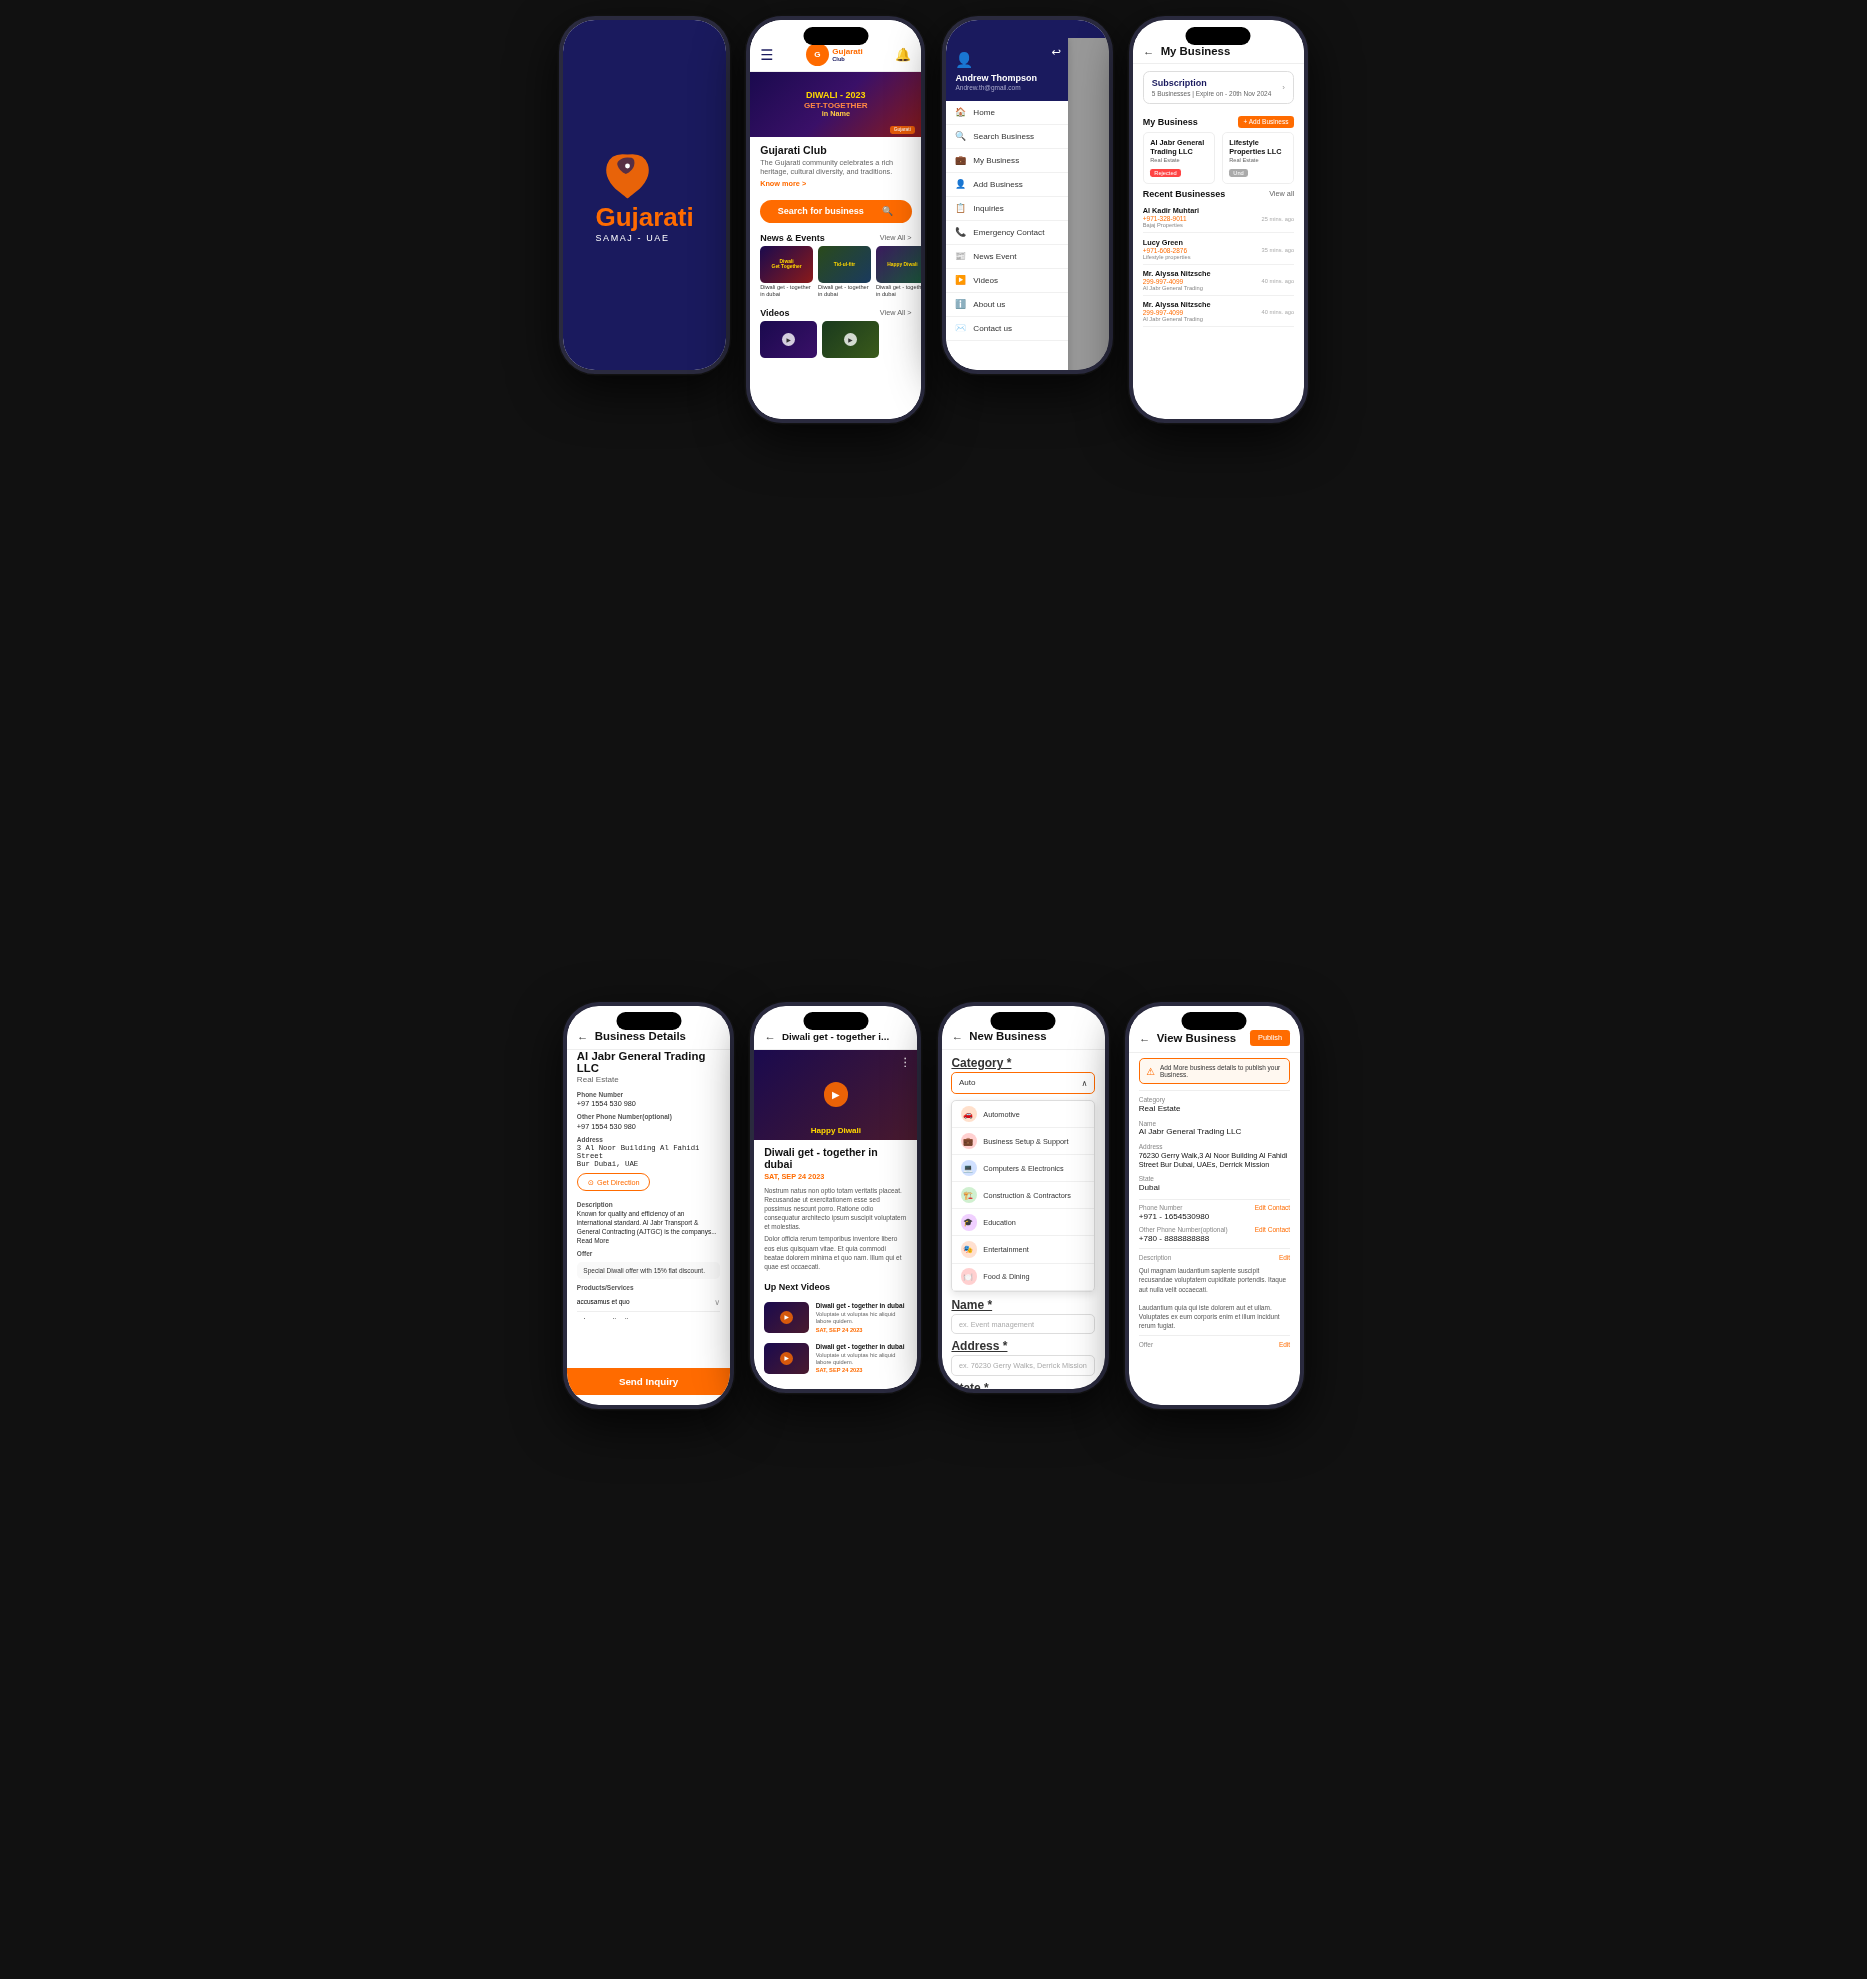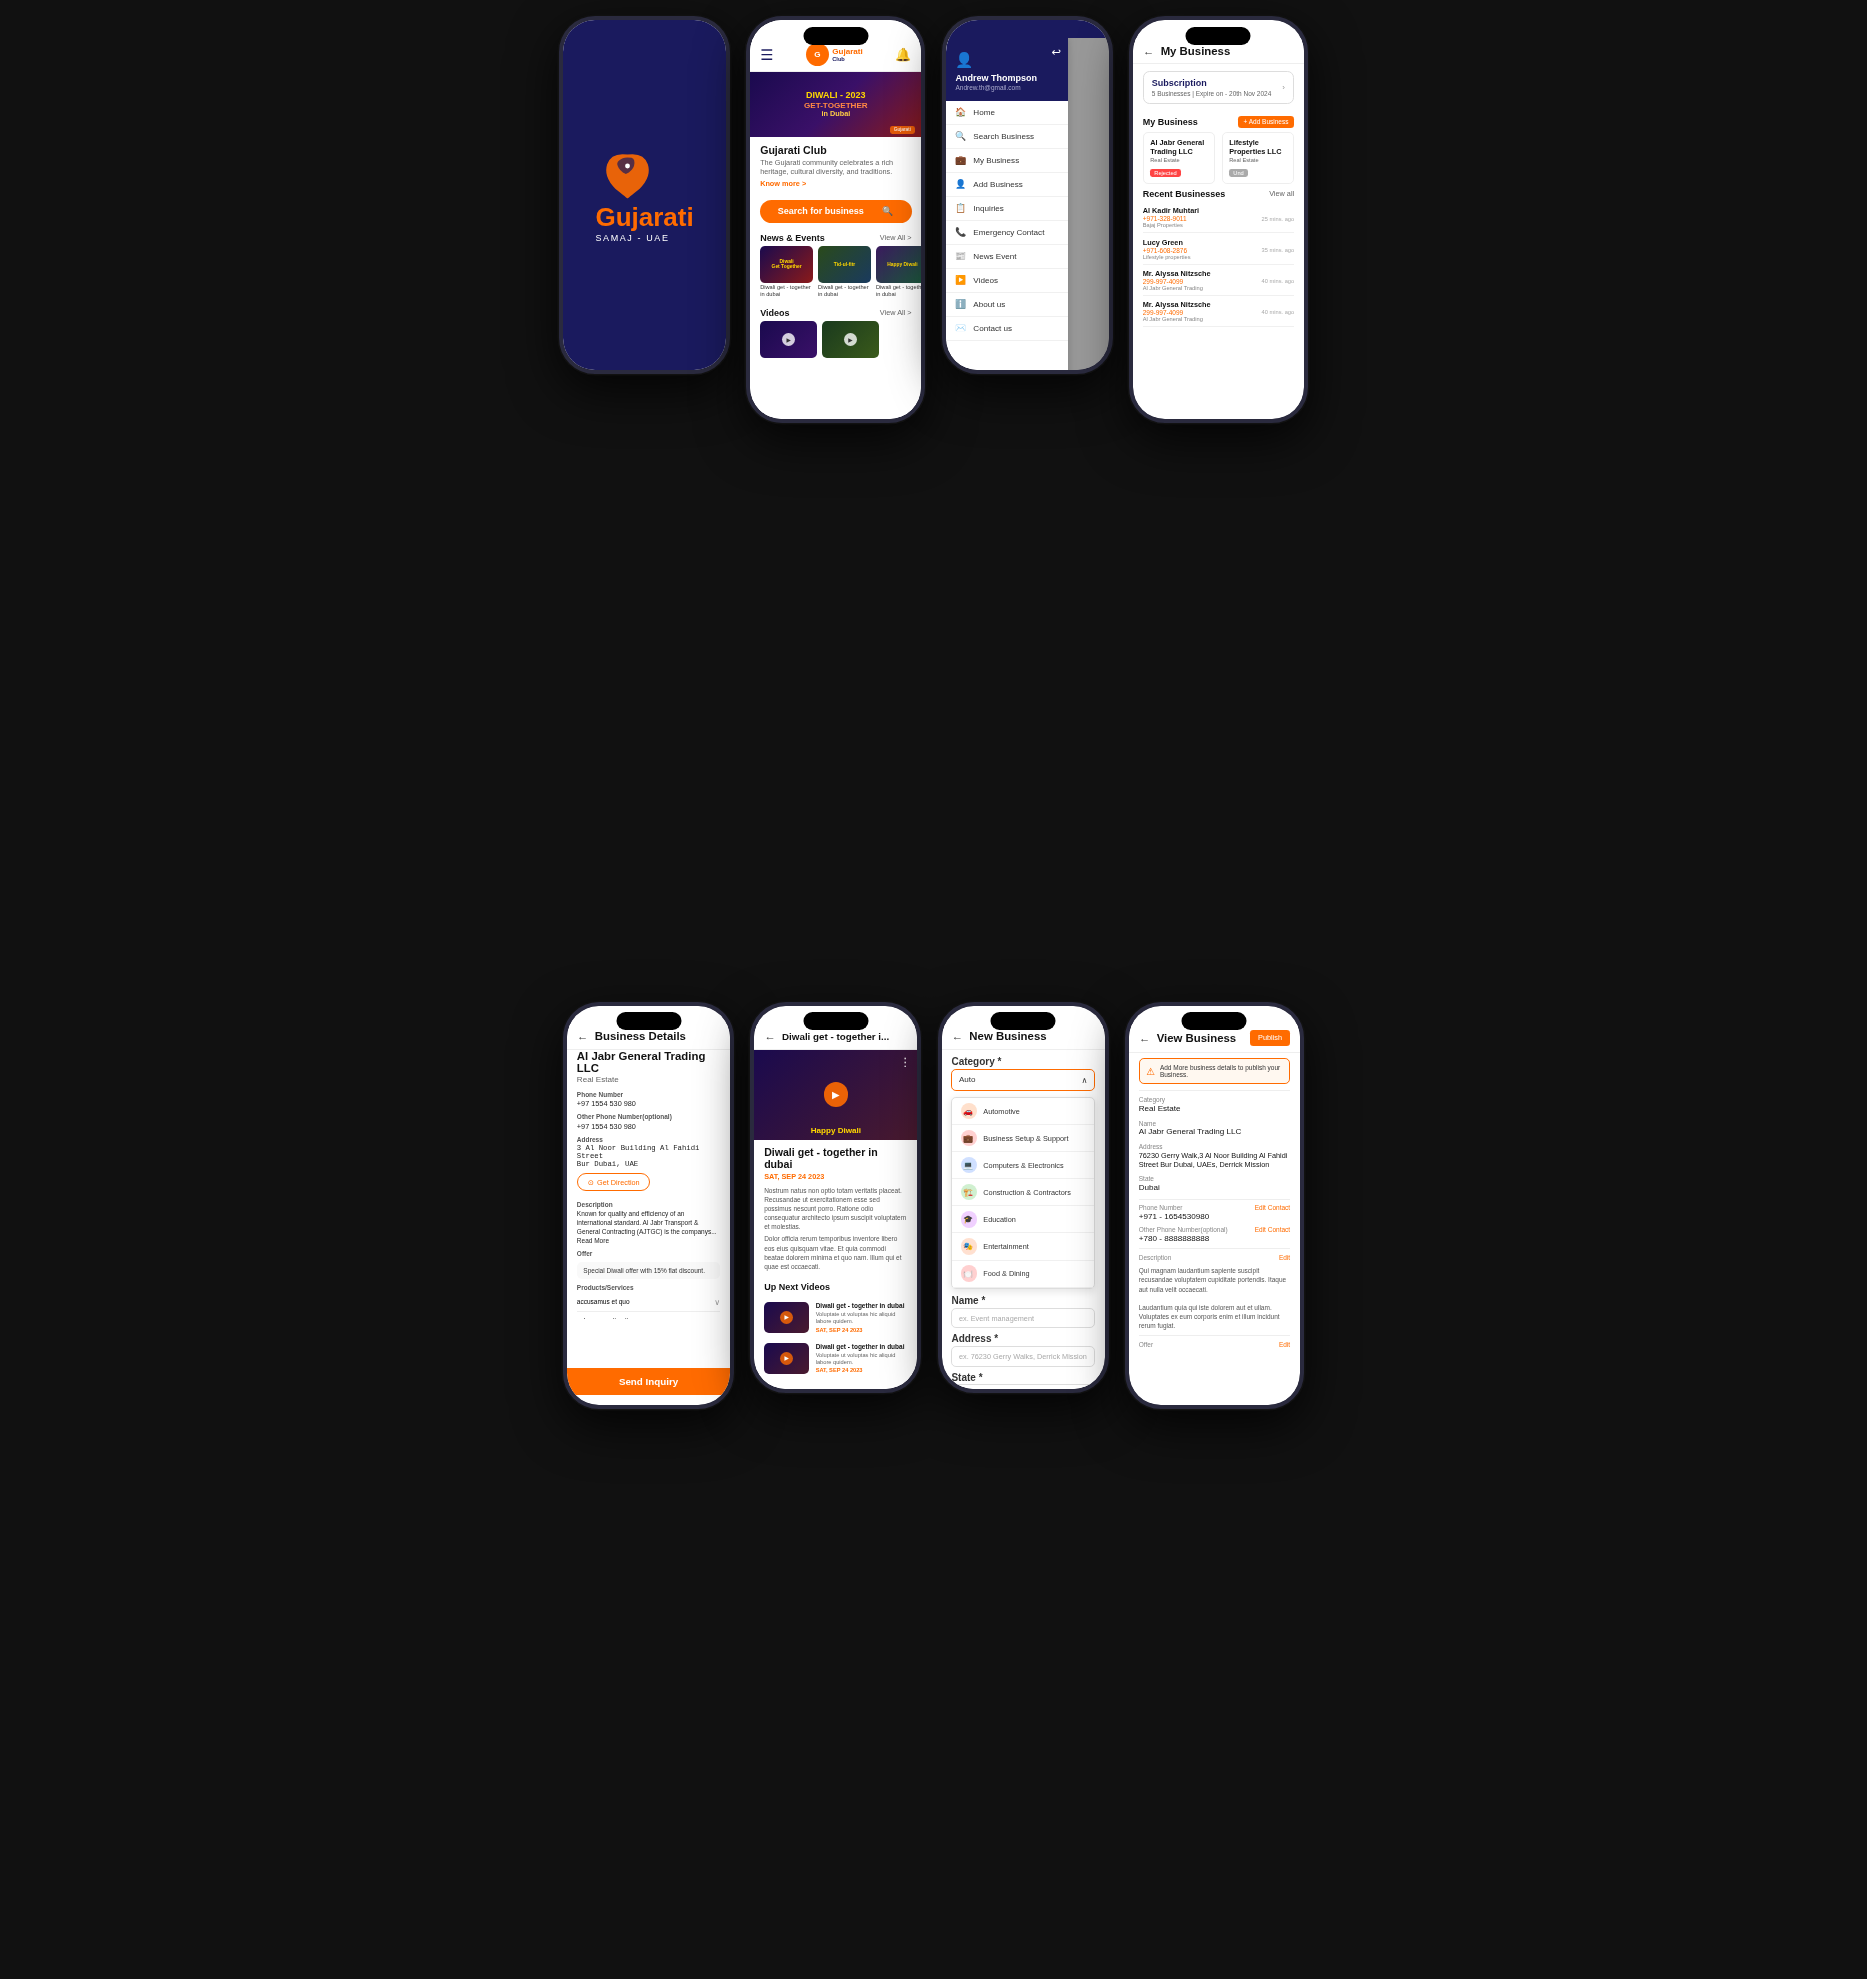--- a/index.html
+++ b/index.html
@@ -431,24 +431,25 @@
     .up-next-date { font-size: 5.7px; color: #ff6b00; font-weight: 600; }
 
     
     .phone7 { width: 171px; height: 391px; }
     .new-biz-content {
       padding: 6.5px 9.8px;
       overflow-y: auto;
       height: calc(100% - 41px);
     }
     .form-label {
-      font-size: 10px;
+      font-size: 12px;
       font-weight: 600;
       color: #333;
       margin-bottom: 1.6px;
+      text-decoration: underline;
     }
     .form-field {
       border: 1.2px solid #ff6b00;
       border-radius: 4.9px;
       padding: 4.9px 6.5px;
       font-size: 8.1px;
       color: #333;
       display: flex;
       justify-content: space-between;
       align-items: center;
@@ -595,21 +596,21 @@
               <div style="font-size:8.1px; font-weight:800; color:#ff6b00;">Gujarati</div>
               <div style="font-size:5.7px; color:#1a1a5e;">Club</div>
             </div>
           </div>
           <div style="font-size:13px;">🔔</div>
         </div>
         <div class="banner">
           <div style="text-align:center;">
             <div class="banner-text" style="font-size:9px; color:#ffd700;">DIWALI - 2023</div>
             <div class="banner-text" style="font-size:8.1px; color:#ff8844;">GET-TOGETHER</div>
-            <div class="banner-text" style="font-size:7.3px; color:#ffcc44;">in Dubai</div>
+            <div class="banner-text" style="font-size:7.3px; color:#ffcc44;">in Name</div>
           </div>
           <div style="position:absolute; bottom:3.3px; right:6.5px; background:rgba(255,107,0,0.8); border-radius:2.4px; padding:1.6px 4.1px; font-size:4.9px; color:#fff;">Gujarati</div>
         </div>
         <div class="club-info">
           <div class="club-name">Gujarati Club</div>
           <div class="club-desc">The Gujarati community celebrates a rich heritage, cultural diversity, and traditions.</div>
           <div class="know-more">Know more &gt;</div>
         </div>
         <div class="search-btn">
           <span class="search-btn-text">Search for business</span>

